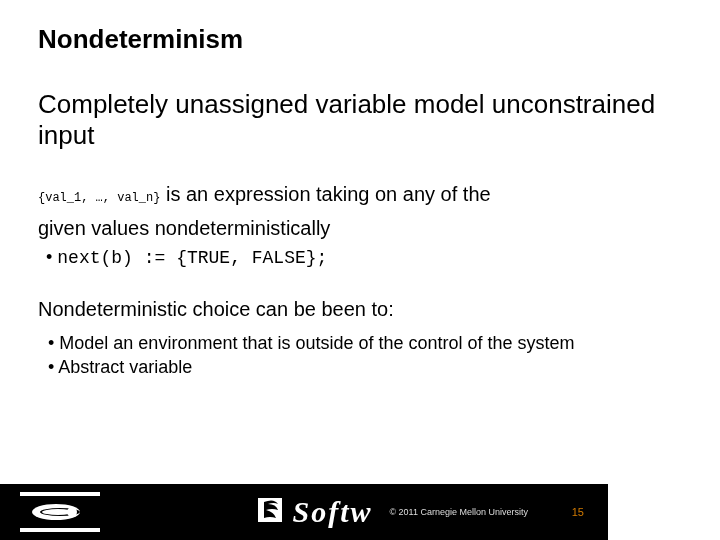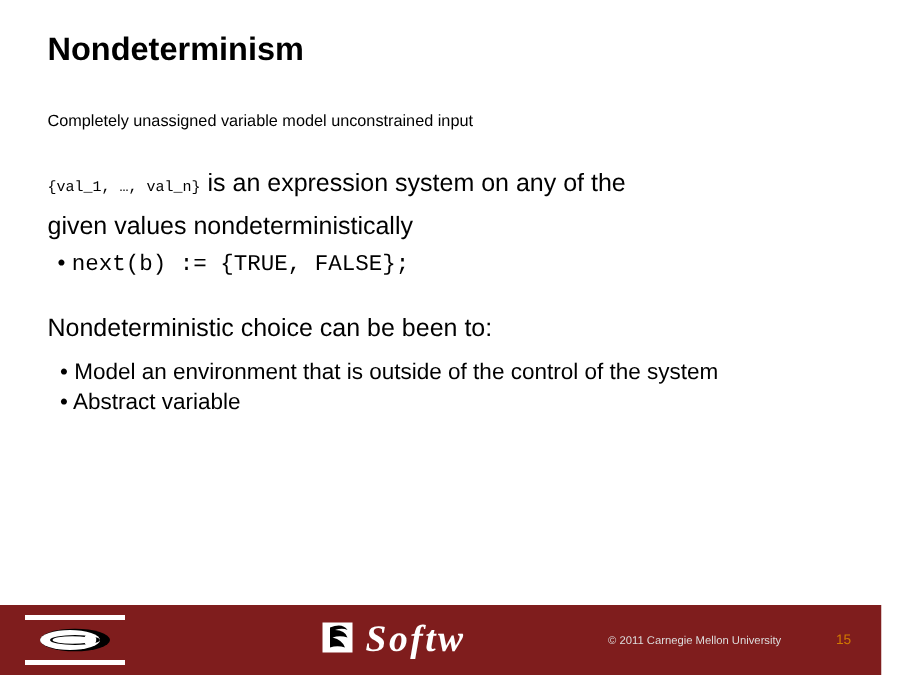--- a/index.html
+++ b/index.html
@@ -1,46 +1,46 @@
 <!DOCTYPE html>
 <html><head>
 <meta charset="utf-8">
 <style>
   * { margin: 0; padding: 0; box-sizing: border-box; }
   html, body { width: 720px; height: 540px; font-family: Arial, Helvetica, sans-serif; background: #fff; color: #000; }
   .slide { position: relative; width: 720px; height: 540px; }
   .content { position: absolute; left: 38px; top: 24px; right: 20px; }
   .title { font-size: 26px; font-weight: bold; margin-bottom: 34px; }
-  .line1 { font-size: 13px; margin-bottom: 30px; }
+  .line1 { font-size: 26px; margin-bottom: 30px; }
   .expr { font-size: 20px; line-height: 1.3; margin-bottom: 8px; }
   .expr-desc { font-size: 20px; line-height: 1.3; }
   .mono { font-family: Liberation Mono, monospace; font-size: 12px; }
   .code-bullet { margin-top: 6px; margin-bottom: 30px; margin-left: 8px; font-family: "Courier New", Courier, monospace; font-size: 18px; }
   .code-bullet .dot { font-family: Arial, sans-serif; }
   .usedto { font-size: 20px; margin-bottom: 10px; }
   .uses { margin-left: 10px; }
   .uses div { font-size: 18px; line-height: 1.35; }
-  .footer { position: absolute; left: 0; bottom: 0; width: 705px; height: 56px; background: #7f1d1d; color: #fff; }
+  .footer { position: absolute; left: 0; bottom: 0; width: 608px; height: 56px; background: #000000; color: #fff; }
   .logo-left { position: absolute; left: 20px; top: 8px; width: 80px; height: 40px; }
   .logo-right { position: absolute; left: 256px; top: 8px; height: 40px; }
   .wordmark { font-family: Georgia, "Times New Roman", serif; font-style: italic; font-weight: bold; font-size: 30px; letter-spacing: 2px; color: #fff; display: inline-block; margin-left: 4px; vertical-align: middle; }
   .copyright { position: absolute; right: 80px; top: 50%; transform: translateY(-50%); font-size: 9px; color: #ddd; }
   .pagenum { position: absolute; right: 24px; top: 50%; transform: translateY(-50%); font-size: 11px; color: #d27a00; text-align: center; }
 </style>
 </head>
 <body>
 
 <div class="slide">
   <div class="content">
     <div class="title">Nondeterminism</div>
 
     <div class="line1">Completely unassigned variable model unconstrained input</div>
 
     <div class="expr">
-      <span class="mono">{val_1, …, val_n}</span><span> is an expression system on any of the</span>
+      <span class="mono">{val_1, …, val_n}</span><span> is an expression taking on any of the</span>
     </div>
     <div class="expr-desc">given values nondeterministically</div>
 
     <div class="code-bullet">
       <span class="dot">• </span><span>next(b) := {TRUE, FALSE};</span>
     </div>
 
     <div class="usedto">Nondeterministic choice can be been to:</div>
     <div class="uses">
       <div>• <span>Model an environment that is outside of the control of the system</span></div>

